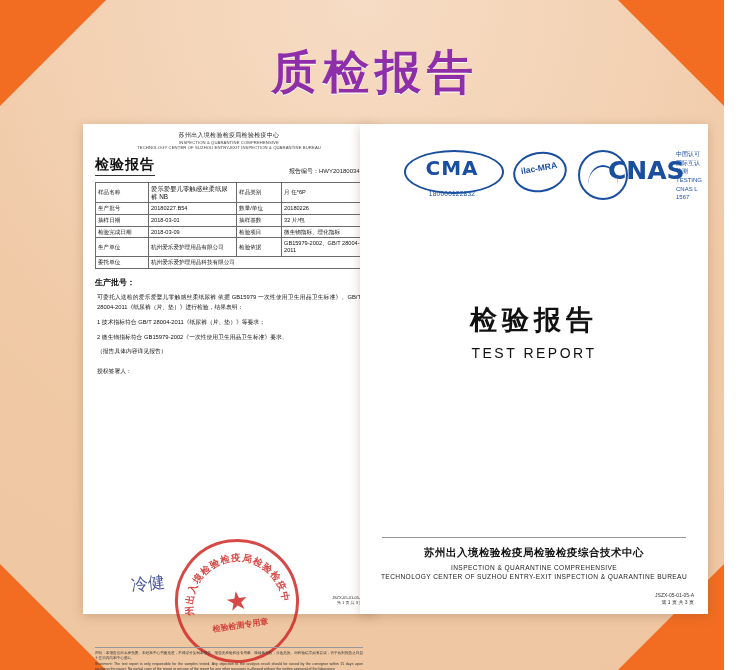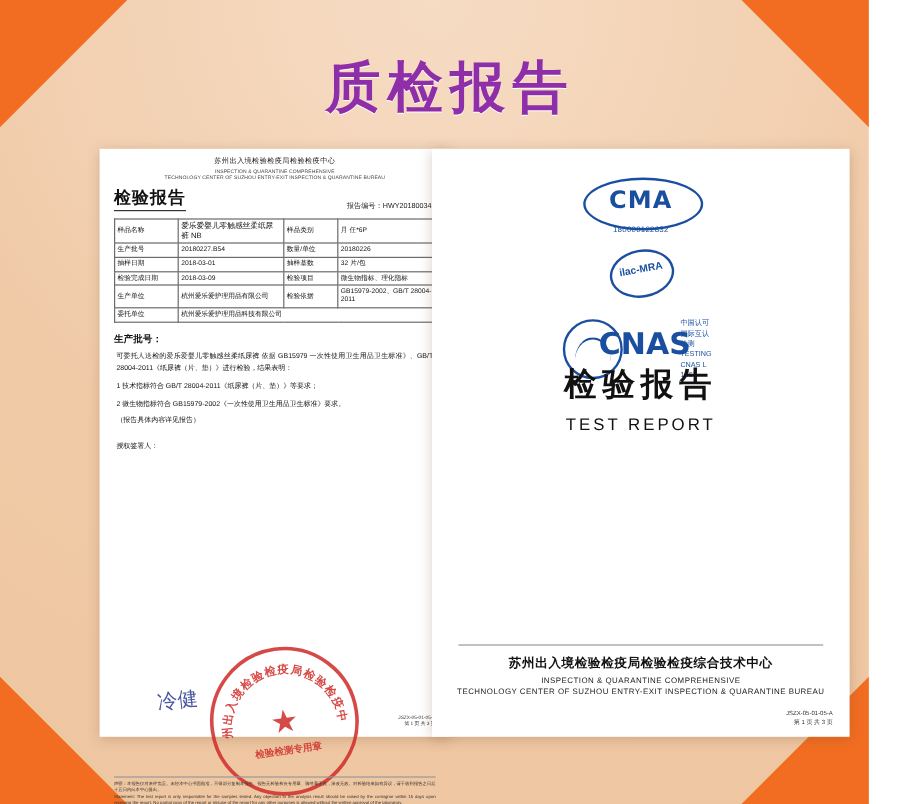--- a/index.html
+++ b/index.html
@@ -143,21 +143,21 @@
   }
   .l-fine .rule{border-top:1px solid #999;margin:3px 0;}
   .l-foot{
     position:absolute;right:12px;bottom:8px;
     text-align:right;font-size:4px;color:#333;line-height:1.4;
   }
 
   
   .logos{
     position:absolute;left:0;right:0;top:24px;
-    display:flex;align-items:center;justify-content:flex-end;gap:10px;flex-direction:column;
+    display:flex;align-items:center;justify-content:flex-end;gap:10px;
   }
   .logo-cma{position:relative;width:96px;height:48px;}
   .logo-cma .ell{
     position:absolute;left:0;top:0;width:96px;height:40px;
     border:2.4px solid #1a4fa0;border-radius:50%;
   }
   .logo-cma .txt{
     position:absolute;left:0;top:6px;width:96px;text-align:center;
     font-size:20px;font-weight:bold;color:#1a4fa0;letter-spacing:1px;
     font-family:"DejaVu Sans","Liberation Sans",sans-serif;

